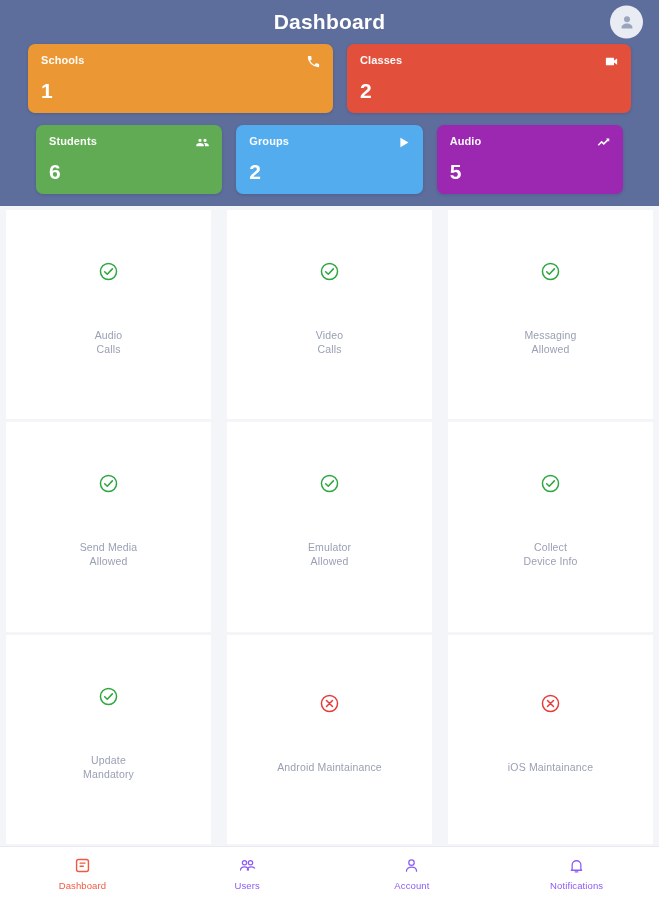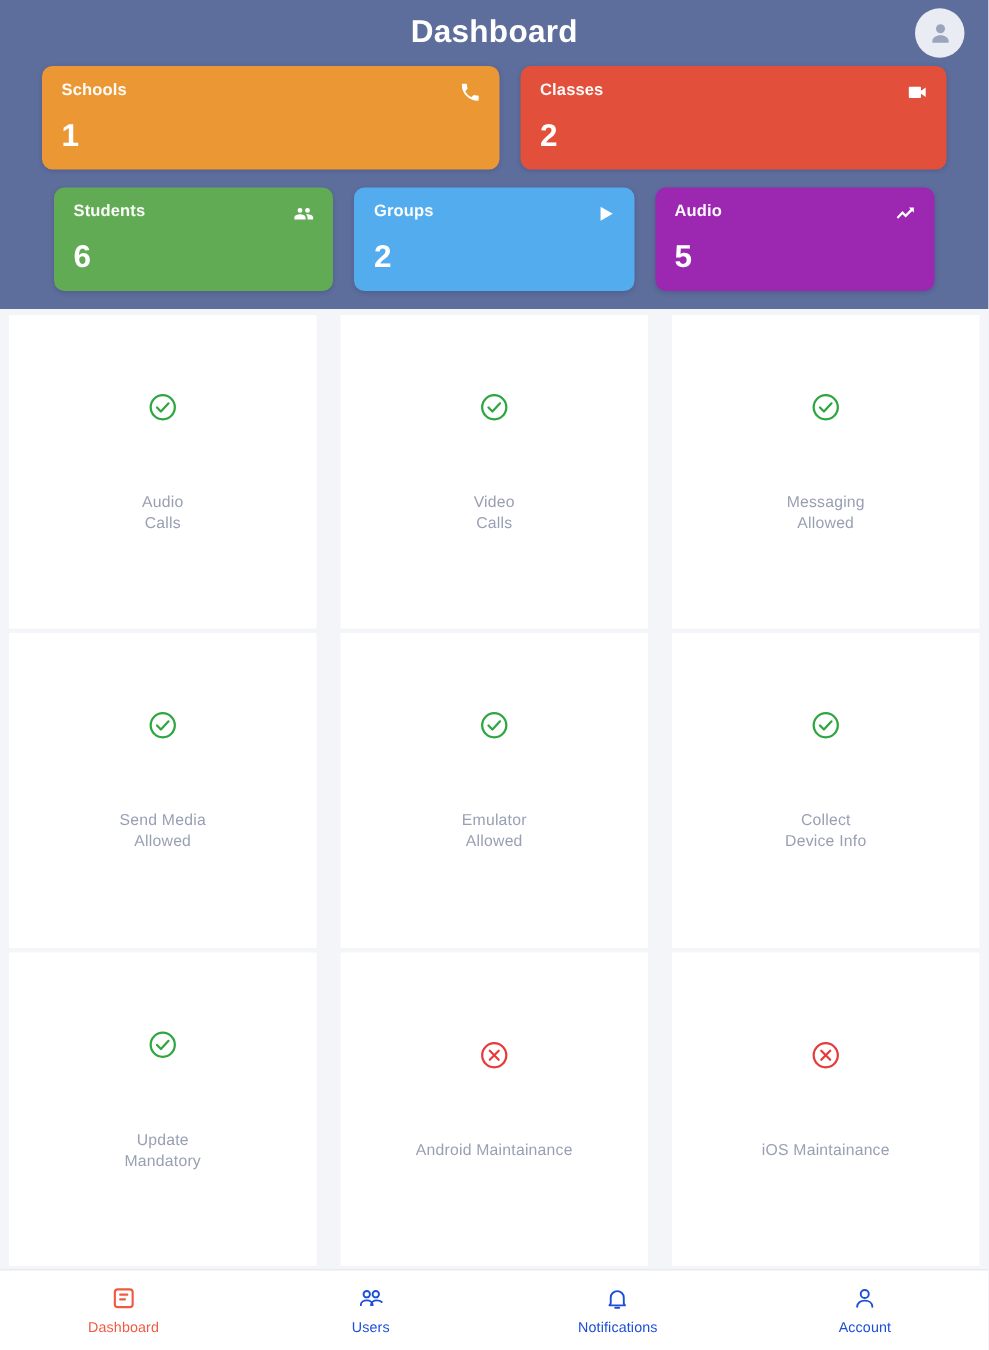--- a/index.html
+++ b/index.html
@@ -160,21 +160,21 @@
     background: #ffffff;
     border-top: 1px solid #e8eaf0;
     display: flex;
     align-items: center;
   }
   .nav-item {
     flex: 1 1 0;
     display: flex; flex-direction: column;
     align-items: center; justify-content: center;
     gap: 5px;
-    color: #1d4ed8;
+    color: #8b5cf6;
   }
   .nav-item.active { color: #f05a43; }
   .nav-item svg { width: 19px; height: 19px; display: block; }
   .nav-label { font-size: 9.5px; letter-spacing: .1px; }
 </style>
 </head>
 <body>
 
 <div class="screen">
 
@@ -406,32 +406,32 @@
             <path d="M3.2 17.8c0-2.5 2.2-4 5-4s5 1.5 5 4M11.8 17.8c0-2.5 2.2-4 5-4 1.6 0 3 .5 4 1.4"></path>
           </svg>
       </span>
       <span class="nav-label">Users</span>
     </div>
 
 
     <div class="nav-item">
       <span>
         <svg viewBox="0 0 24 24" fill="none" stroke="currentColor" stroke-width="1.6" stroke-linecap="round" stroke-linejoin="round">
+            <circle cx="12" cy="8.4" r="3.4"></circle>
+            <path d="M5.6 19.2c0-3.3 2.9-5.2 6.4-5.2s6.4 1.9 6.4 5.2"></path>
+          </svg>
+      </span>
+      <span class="nav-label">Account</span>
+    </div>
+
+    <div class="nav-item">
+      <span>
+        <svg viewBox="0 0 24 24" fill="none" stroke="currentColor" stroke-width="1.6" stroke-linecap="round" stroke-linejoin="round">
             <path d="M6.5 16.5v-5a5.5 5.5 0 0111 0v5l1 1.5h-13l1-1.5z"></path>
             <path d="M10.3 20h3.4"></path>
           </svg>
       </span>
       <span class="nav-label">Notifications</span>
     </div>
 
-    <div class="nav-item">
-      <span>
-        <svg viewBox="0 0 24 24" fill="none" stroke="currentColor" stroke-width="1.6" stroke-linecap="round" stroke-linejoin="round">
-            <circle cx="12" cy="8.4" r="3.4"></circle>
-            <path d="M5.6 19.2c0-3.3 2.9-5.2 6.4-5.2s6.4 1.9 6.4 5.2"></path>
-          </svg>
-      </span>
-      <span class="nav-label">Account</span>
-    </div>
-
   </div>
 
 </div>
 
 </body></html>

